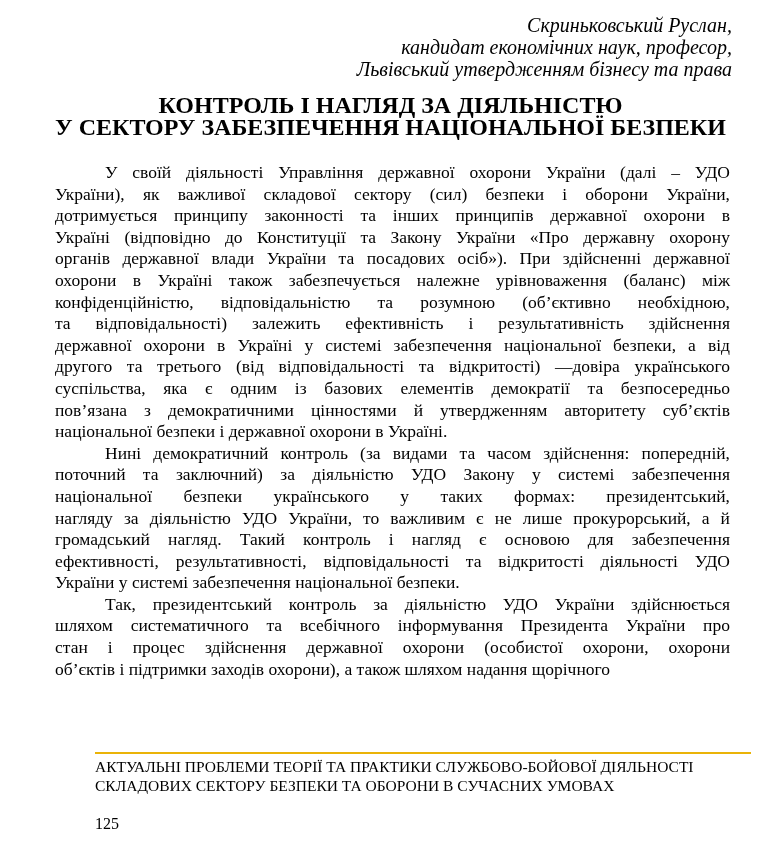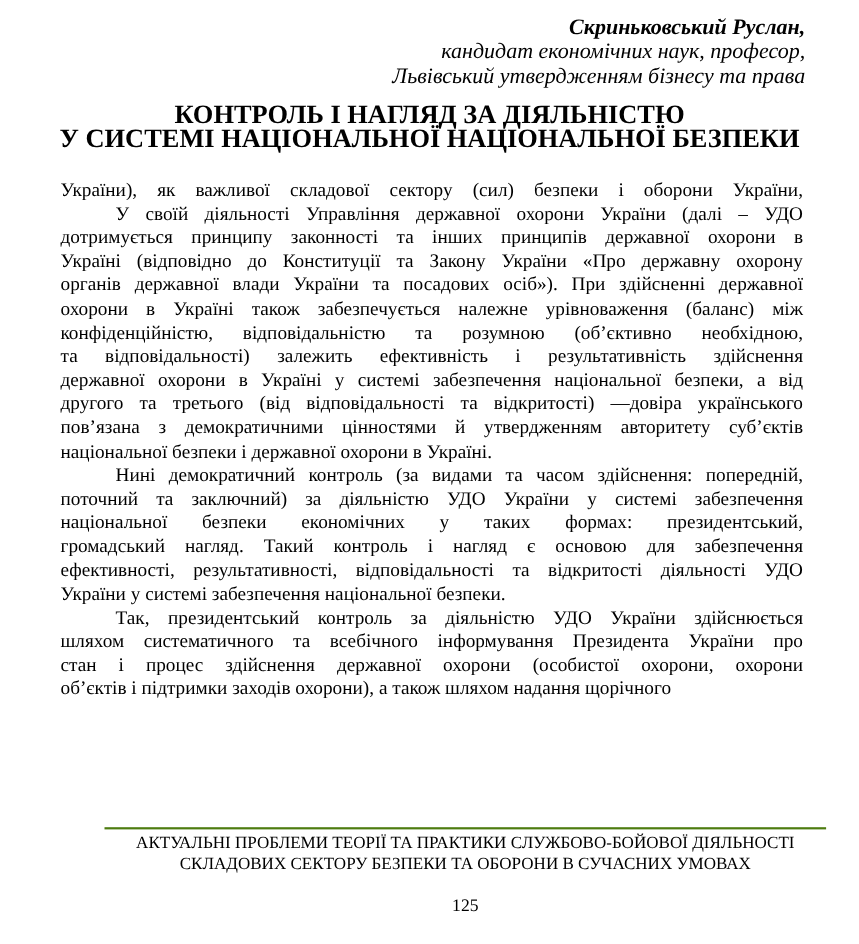--- a/index.html
+++ b/index.html
@@ -19,21 +19,21 @@
   
   .author-block {
     padding-top: 14px;
     margin-right: 49px;
     text-align: right;
     font-style: italic;
     font-size: 20px;
     line-height: 22px;
   }
   .author-name {
-    font-weight: bold;
+    font-weight: normal;
   }
   
   .article-title {
     margin: 14px 40px 0 40px;
     text-align: center;
     font-weight: bold;
     font-size: 24px;
     line-height: 22px;
   }
   
@@ -54,23 +54,22 @@
   }
   .line.indent {
     text-indent: 50px;
   }
   
   .page-footer {
     position: absolute;
     left: 95px;
     top: 752px;
     width: 656px;
-    border-top: 2px solid #4d7c0f;
+    border-top: 2px solid #eab308;
     padding-top: 3px;
-    text-align: center;
     font-size: 15.5px;
     line-height: 19px;
   }
   .page-number {
     margin-top: 19px;
     font-size: 16px;
     line-height: 19px;
   }
 </style>
 </head>
@@ -79,42 +78,44 @@
 <div class="page">
 
   <div class="author-block">
     <div class="author-name">Скриньковський Руслан,</div>
     <div>кандидат економічних наук, професор,</div>
     <div>Львівський утвердженням бізнесу та права</div>
   </div>
 
   <div class="article-title">
       <div>КОНТРОЛЬ І НАГЛЯД ЗА ДІЯЛЬНІСТЮ</div>
-      <div>У СИСТЕМІ НАЦІОНАЛЬНОЇ НАЦІОНАЛЬНОЇ БЕЗПЕКИ</div>
+      <div>У СЕКТОРУ ЗАБЕЗПЕЧЕННЯ НАЦІОНАЛЬНОЇ БЕЗПЕКИ</div>
     </div>
 
   <div class="article-body">
       <div class="para">
+        <div class="line indent">У своїй діяльності Управління державної охорони України (далі – УДО</div>
         <div class="line">України), як важливої складової сектору (сил) безпеки і оборони України,</div>
-        <div class="line indent">У своїй діяльності Управління державної охорони України (далі – УДО</div>
         <div class="line">дотримується принципу законності та інших принципів державної охорони в</div>
         <div class="line">Україні (відповідно до Конституції та Закону України «Про державну охорону</div>
         <div class="line">органів державної влади України та посадових осіб»). При здійсненні державної</div>
         <div class="line">охорони в Україні також забезпечується належне урівноваження (баланс) між</div>
         <div class="line">конфіденційністю, відповідальністю та розумною (об’єктивно необхідною,</div>
         <div class="line">та відповідальності) залежить ефективність і результативність здійснення</div>
         <div class="line">державної охорони в Україні у системі забезпечення національної безпеки, а від</div>
         <div class="line">другого та третього (від відповідальності та відкритості) —довіра українського</div>
+        <div class="line">суспільства, яка є одним із базових елементів демократії та безпосередньо</div>
         <div class="line">пов’язана з демократичними цінностями й утвердженням авторитету суб’єктів</div>
         <div class="line last">національної безпеки і державної охорони в Україні.</div>
       </div>
       <div class="para">
         <div class="line indent">Нині демократичний контроль (за видами та часом здійснення: попередній,</div>
-        <div class="line">поточний та заключний) за діяльністю УДО України у системі забезпечення</div>
-        <div class="line">національної безпеки економічних у таких формах: президентський,</div>
+        <div class="line">поточний та заключний) за діяльністю УДО Закону у системі забезпечення</div>
+        <div class="line">національної безпеки українського у таких формах: президентський,</div>
+        <div class="line">нагляду за діяльністю УДО України, то важливим є не лише прокурорський, а й</div>
         <div class="line">громадський нагляд. Такий контроль і нагляд є основою для забезпечення</div>
         <div class="line">ефективності, результативності, відповідальності та відкритості діяльності УДО</div>
         <div class="line last">України у системі забезпечення національної безпеки.</div>
       </div>
       <div class="para">
         <div class="line indent">Так, президентський контроль за діяльністю УДО України здійснюється</div>
         <div class="line">шляхом систематичного та всебічного інформування Президента України про</div>
         <div class="line">стан і процес здійснення державної охорони (особистої охорони, охорони</div>
         <div class="line last">об’єктів і підтримки заходів охорони), а також шляхом надання щорічного</div>
       </div>

